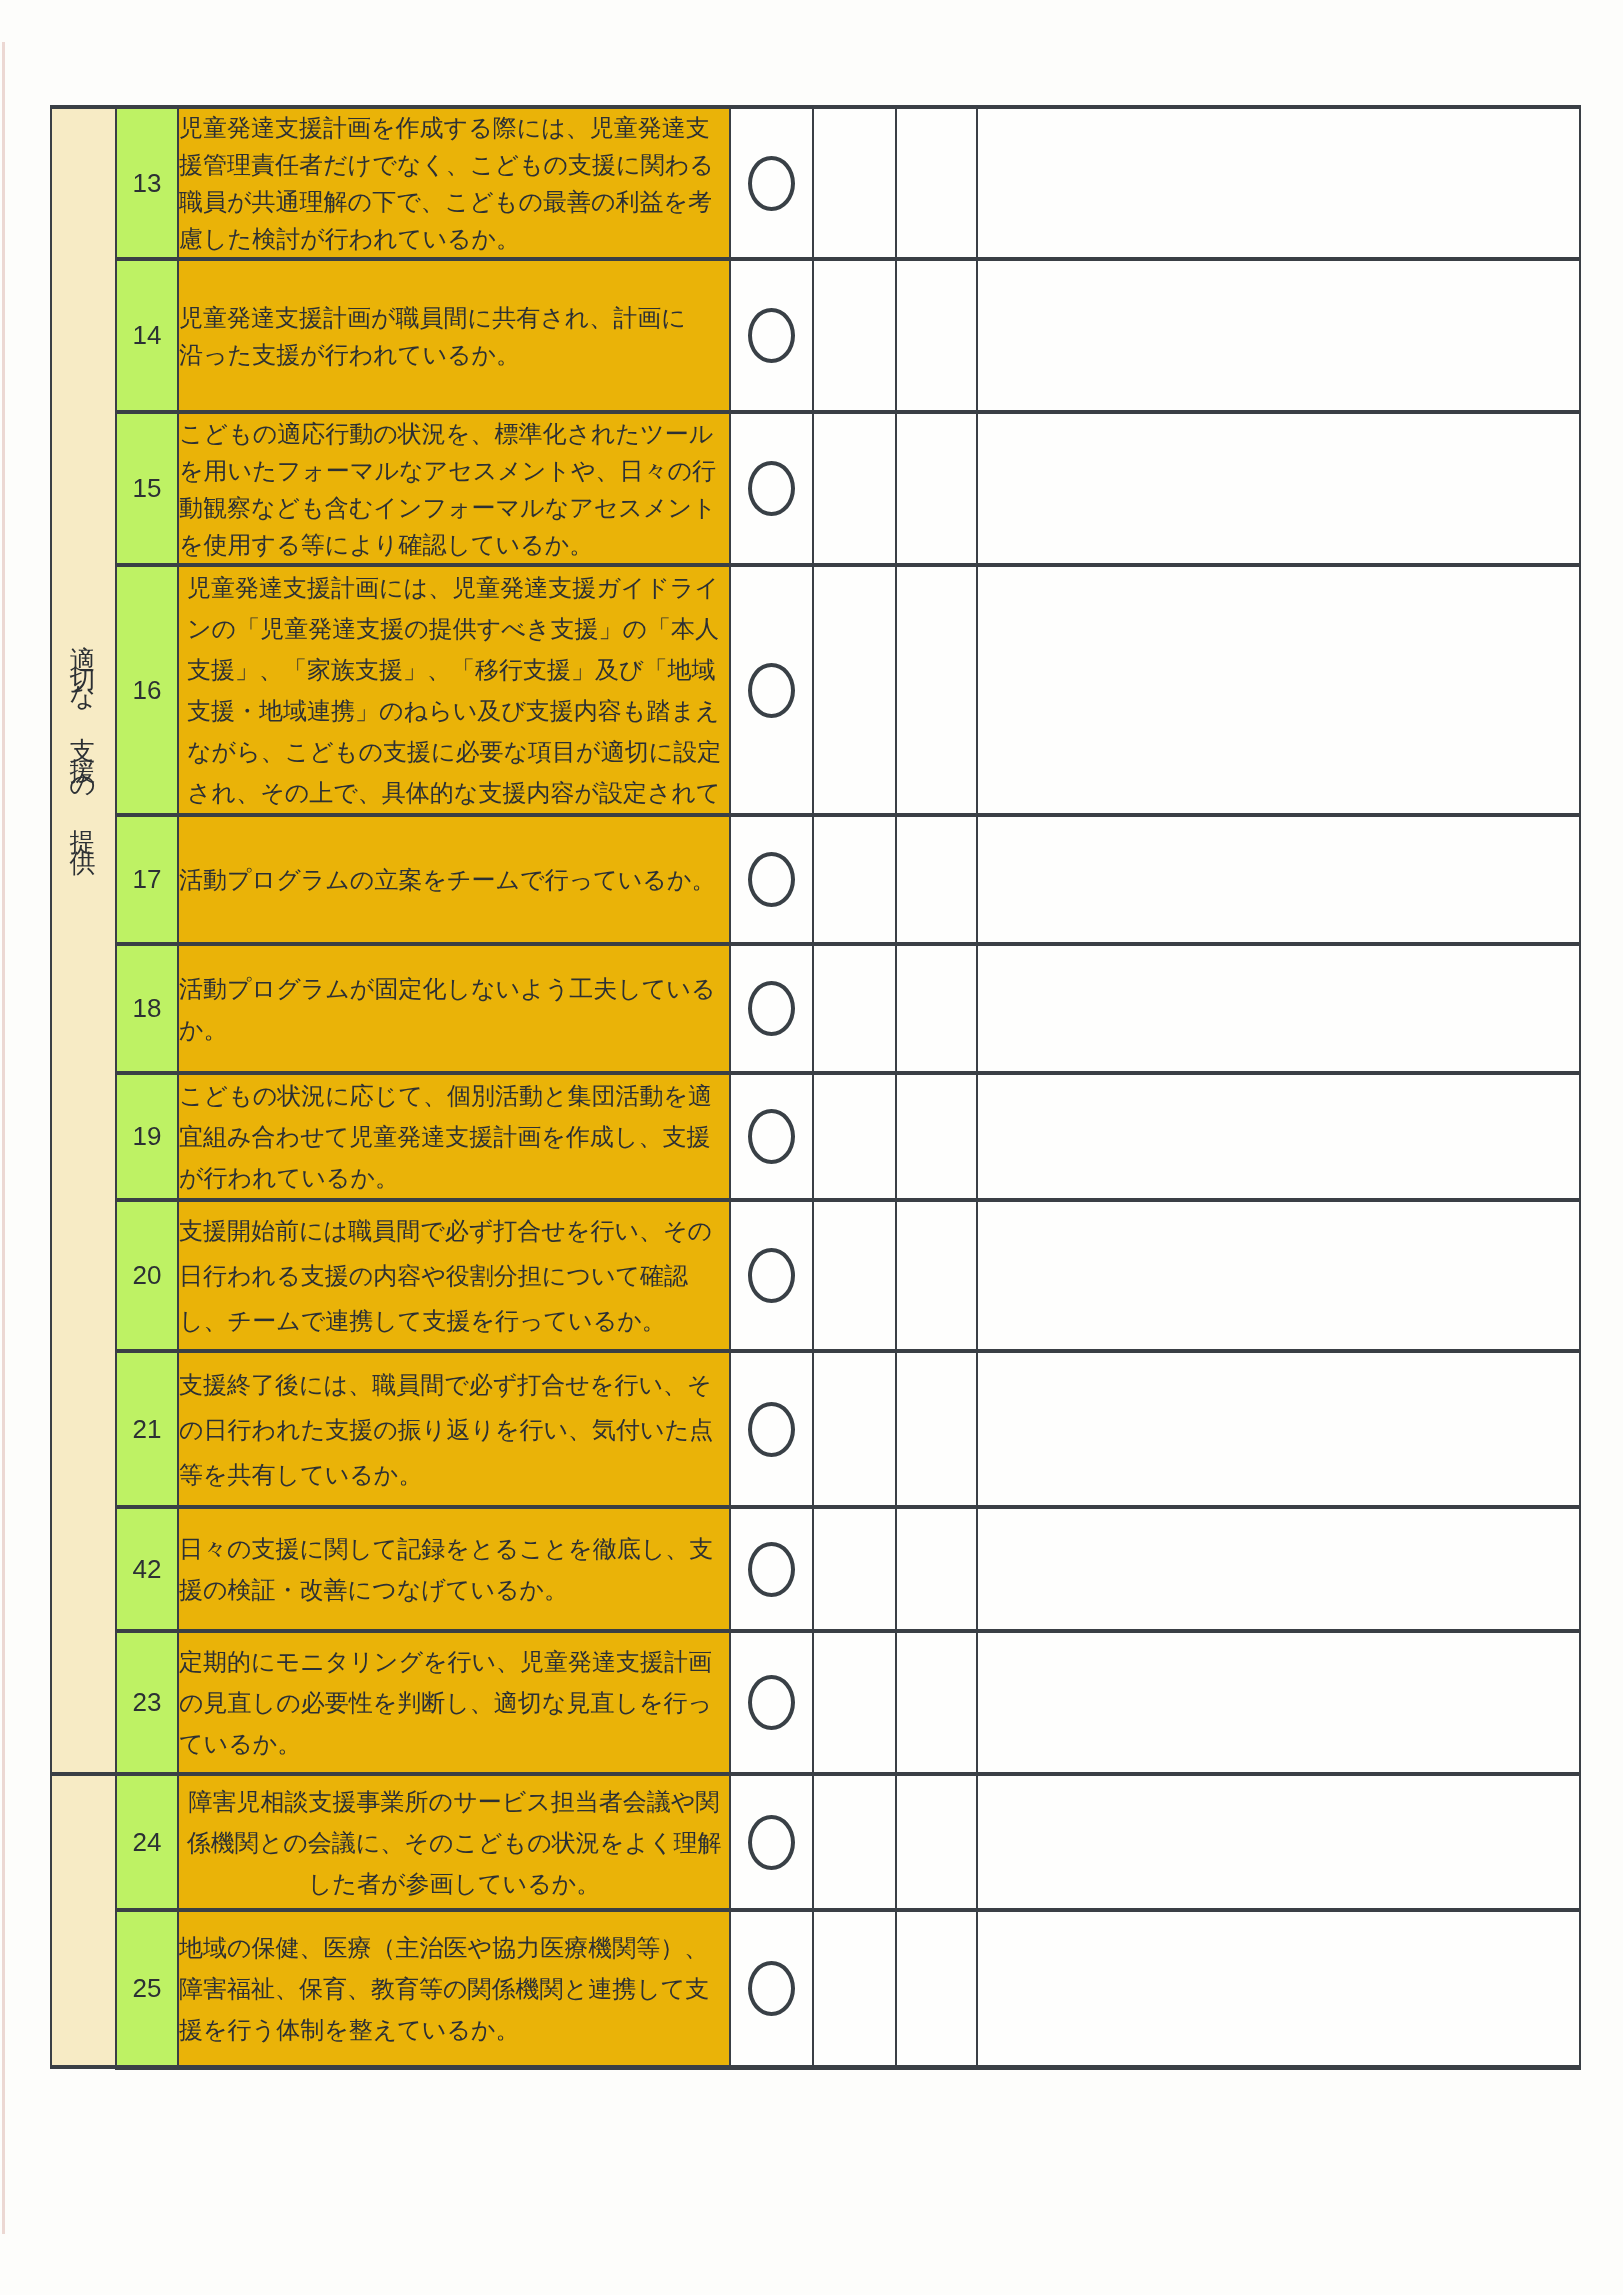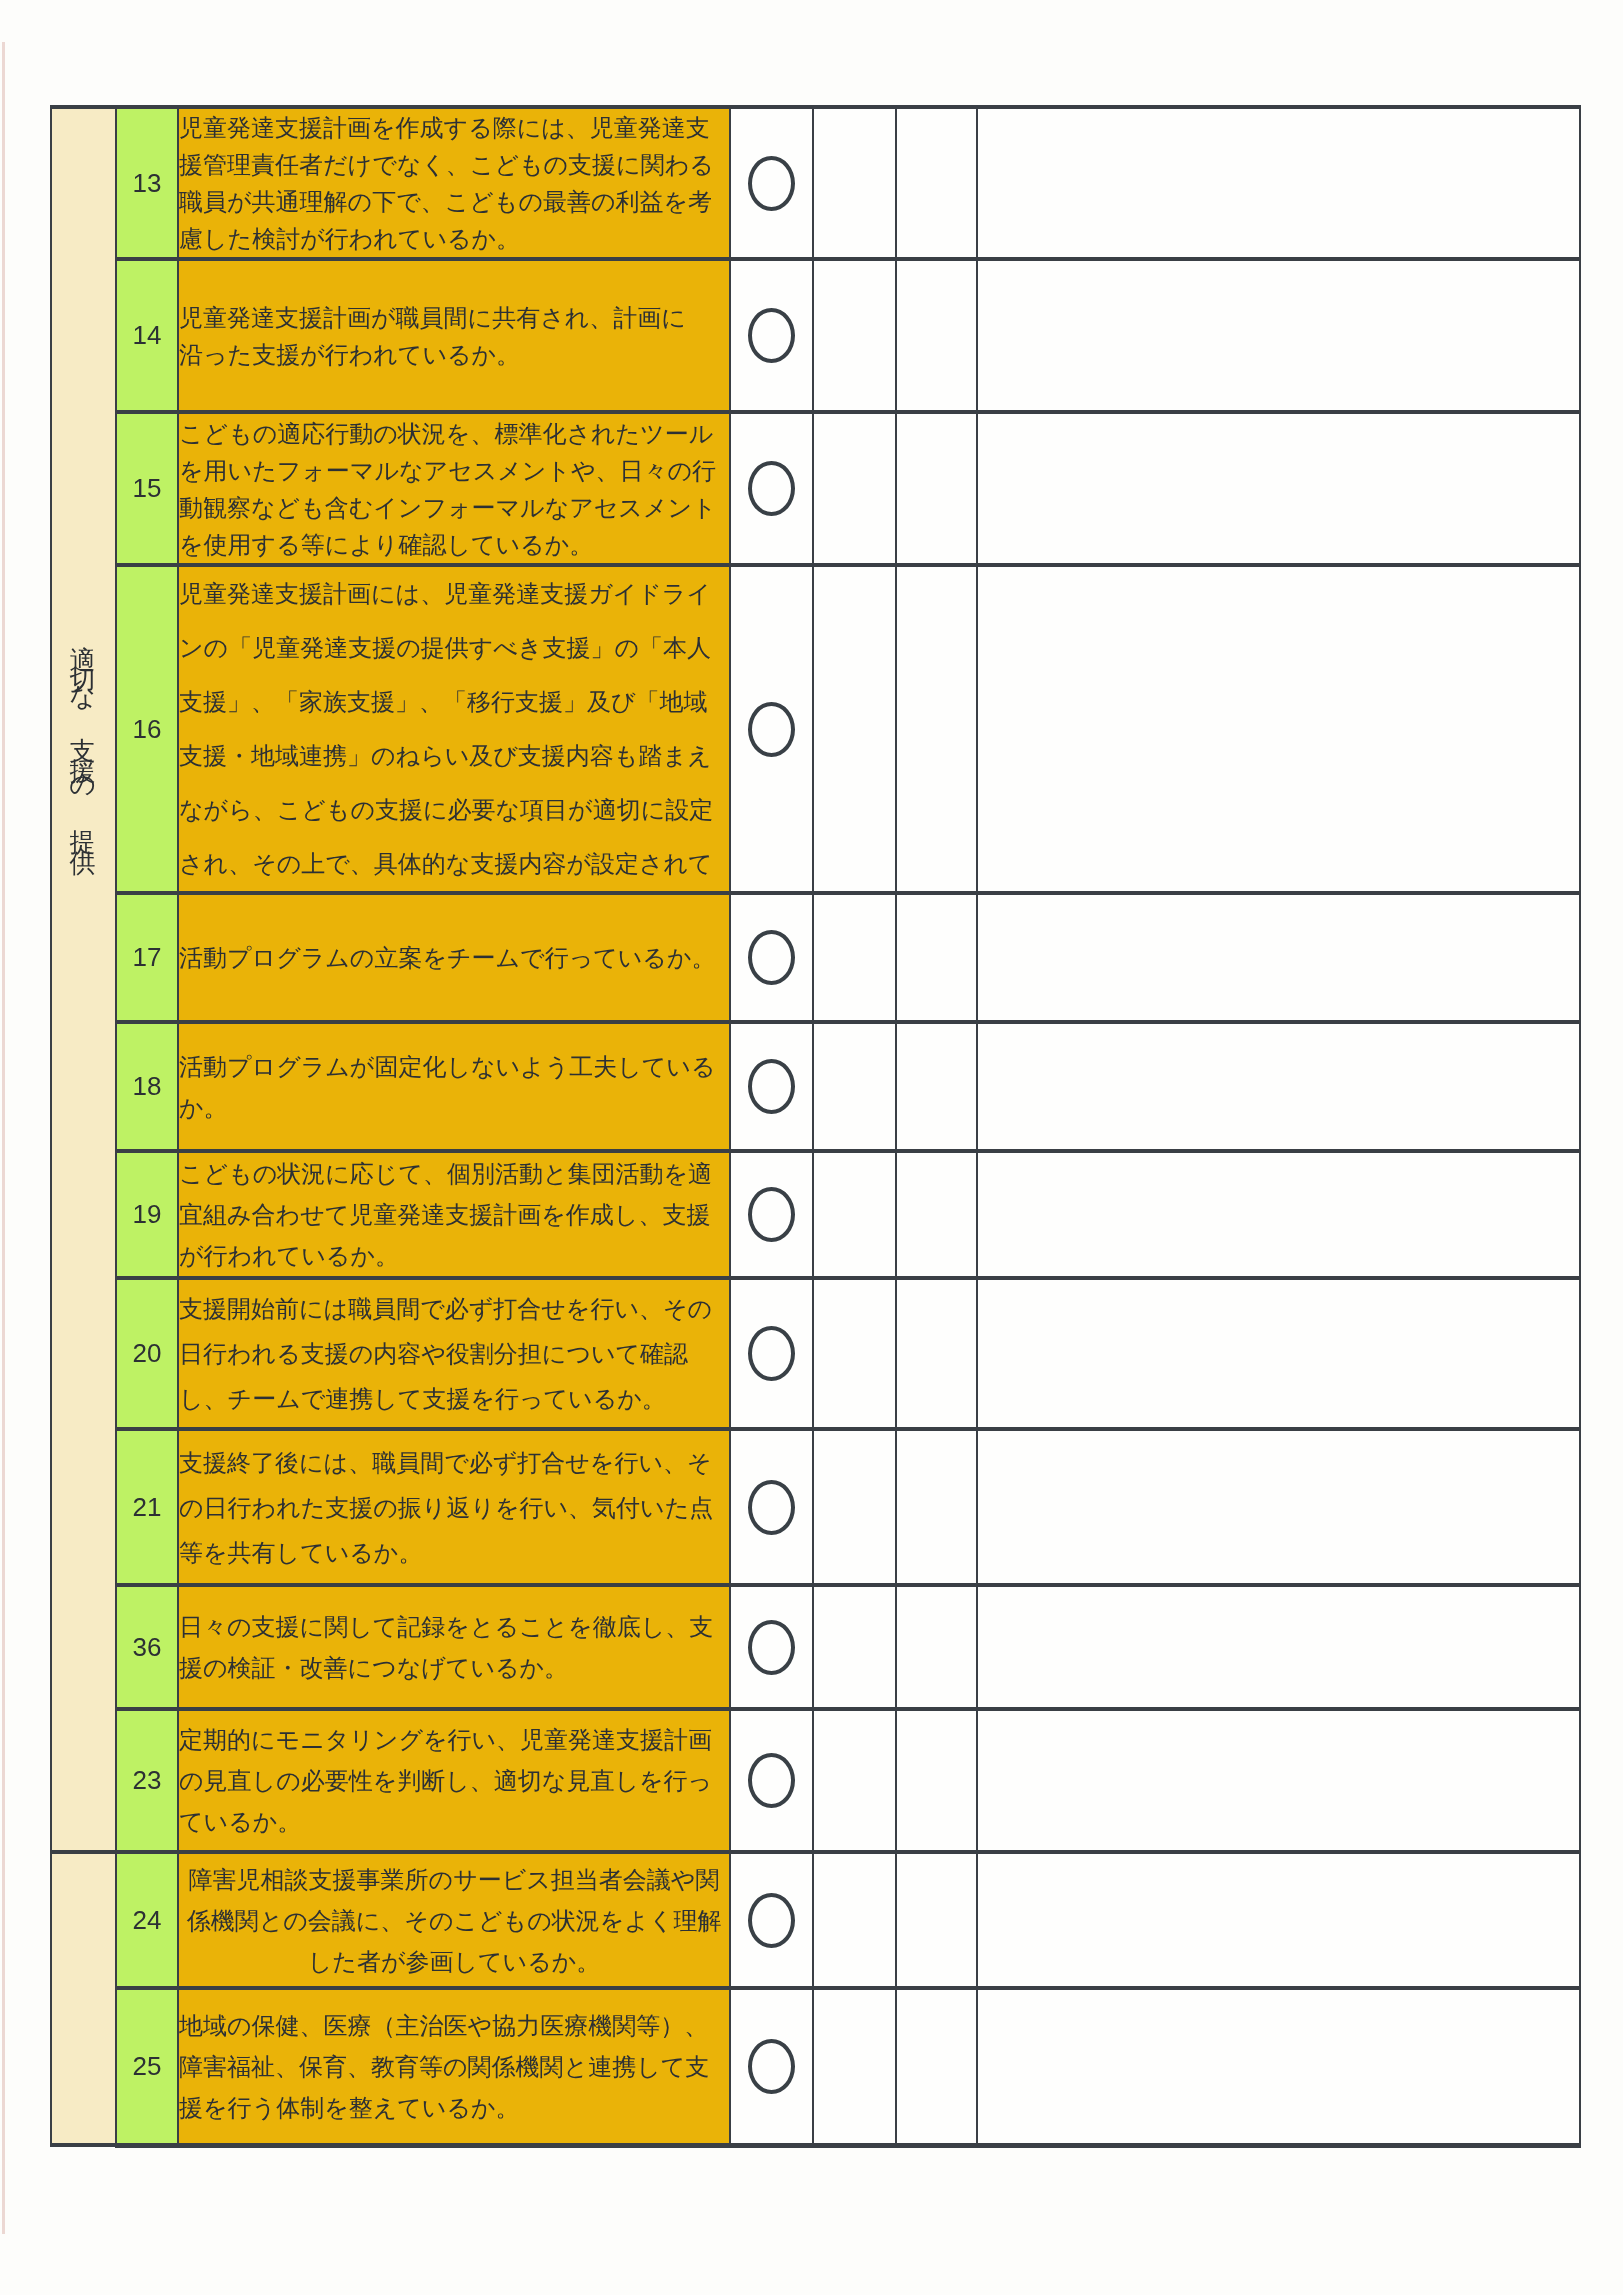--- a/index.html
+++ b/index.html
@@ -49,21 +49,21 @@
   }
   td.q {
     background:#eab308;
     font-size:24px;
     line-height:37px;
     padding:3.2px 8px;
     text-align:left;
     white-space:pre-line;
     color:#2c3034;
   }
-  tr.r16 td.q { line-height:54px; }
+  tr.r16 td.q { line-height:41px;padding-left:8px; }
   tr.r20 td.q, tr.r21 td.q { line-height:45px; }
   tr.r19 td.q, tr.r22 td.q, tr.r23 td.q, tr.r24 td.q, tr.r25 td.q { line-height:41px; }
   tr.r17 td.q, tr.r18 td.q { line-height:41px; }
   td.mark { background:#fefefd; text-align:center; }
   td.c2, td.c3, td.rem { background:#fefefd; }
 
   .maru {
     display:inline-block;
     width:39px; height:47px;
     border:4px solid #394046;
@@ -212,21 +212,21 @@
       <td class="q">支援終了後には、職員間で必ず打合せを行い、そ
 の日行われた支援の振り返りを行い、気付いた点
 等を共有しているか。</td>
       <td class="mark"><span class="maru"></span></td>
       <td class="c2"></td>
       <td class="c3"></td>
       <td class="rem"></td>
     </tr>
 
     <tr class="r22">
-      <td class="no">36</td>
+      <td class="no">42</td>
       <td class="q">日々の支援に関して記録をとることを徹底し、支
 援の検証・改善につなげているか。</td>
       <td class="mark"><span class="maru"></span></td>
       <td class="c2"></td>
       <td class="c3"></td>
       <td class="rem"></td>
     </tr>
 
     <tr class="r23">
       <td class="no">23</td>

